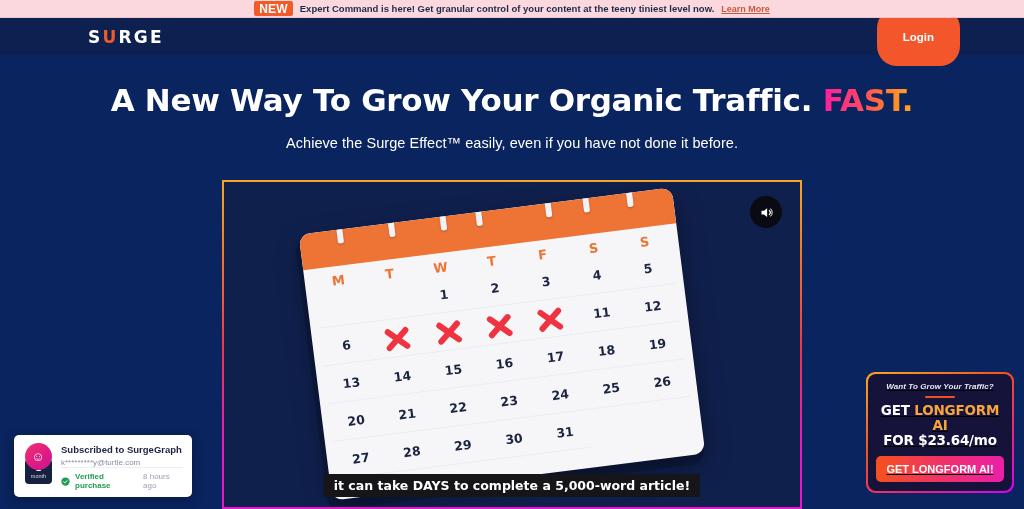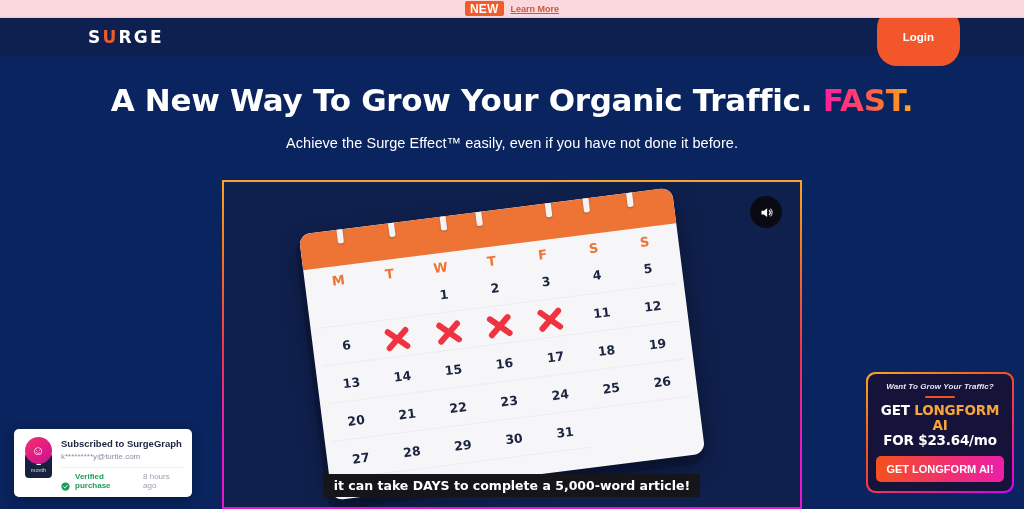--- a/index.html
+++ b/index.html
@@ -185,20 +185,21 @@
     padding:2px;
     border-radius:9px;
     background:linear-gradient(150deg,#f9a825 0%, #f4511e 40%, #e91e8c 75%, #d500f9 100%);
     z-index:20;
   }
   .promo-inner{
     background:#15133a;
     border-radius:8px;
     padding:8px 8px 9px 8px;
     text-align:center;
+    text-decoration:underline;
   }
   .promo-q{
     font-size:8px; font-weight:bold; font-style:italic;
     color:#e8e8f2; letter-spacing:.1px;
   }
   .promo-rule{
     width:30px; height:2px; background:#f4511e;
     margin:5px auto 5px auto; border-radius:2px;
   }
   .promo-l1{
@@ -257,32 +258,33 @@
   .toast-body{ flex:1; min-width:0; padding-top:1px; }
   .toast-title{
     font-size:9.5px; font-weight:bold; color:#1c2340;
     white-space:nowrap;
   }
   .toast-email{
     font-size:8px; color:#8a90a2; margin-top:3px;
     white-space:nowrap; overflow:hidden;
   }
   .toast-foot{
-    margin-top:6px; display:flex; align-items:center; gap:5px;
+    display:flex; gap:5px;
     border-top:1px solid #eceef3; padding-top:4px;
   }
   .verified-icon{ width:9px; height:9px; flex:0 0 9px; }
   .toast-verified{ font-size:8px; font-weight:bold; color:#1f9d55; }
   .toast-time{ font-size:8px; color:#9aa0b0; margin-left:auto; }
 </style>
 </head>
 <body>
 
 <div class="announce">
   <span class="new-badge">NEW</span>
+  <span class="msg">Expert Command is here! Get granular control of your content at the teeny tiniest level now.</span>
   <span class="learn">Learn More</span>
 </div>
 
 <div class="header">
   <div class="logo">
     <span>S</span>
       <span class="u">U</span>
       <span>RGE</span>
   </div>
   <button class="login-btn">Login</button>

